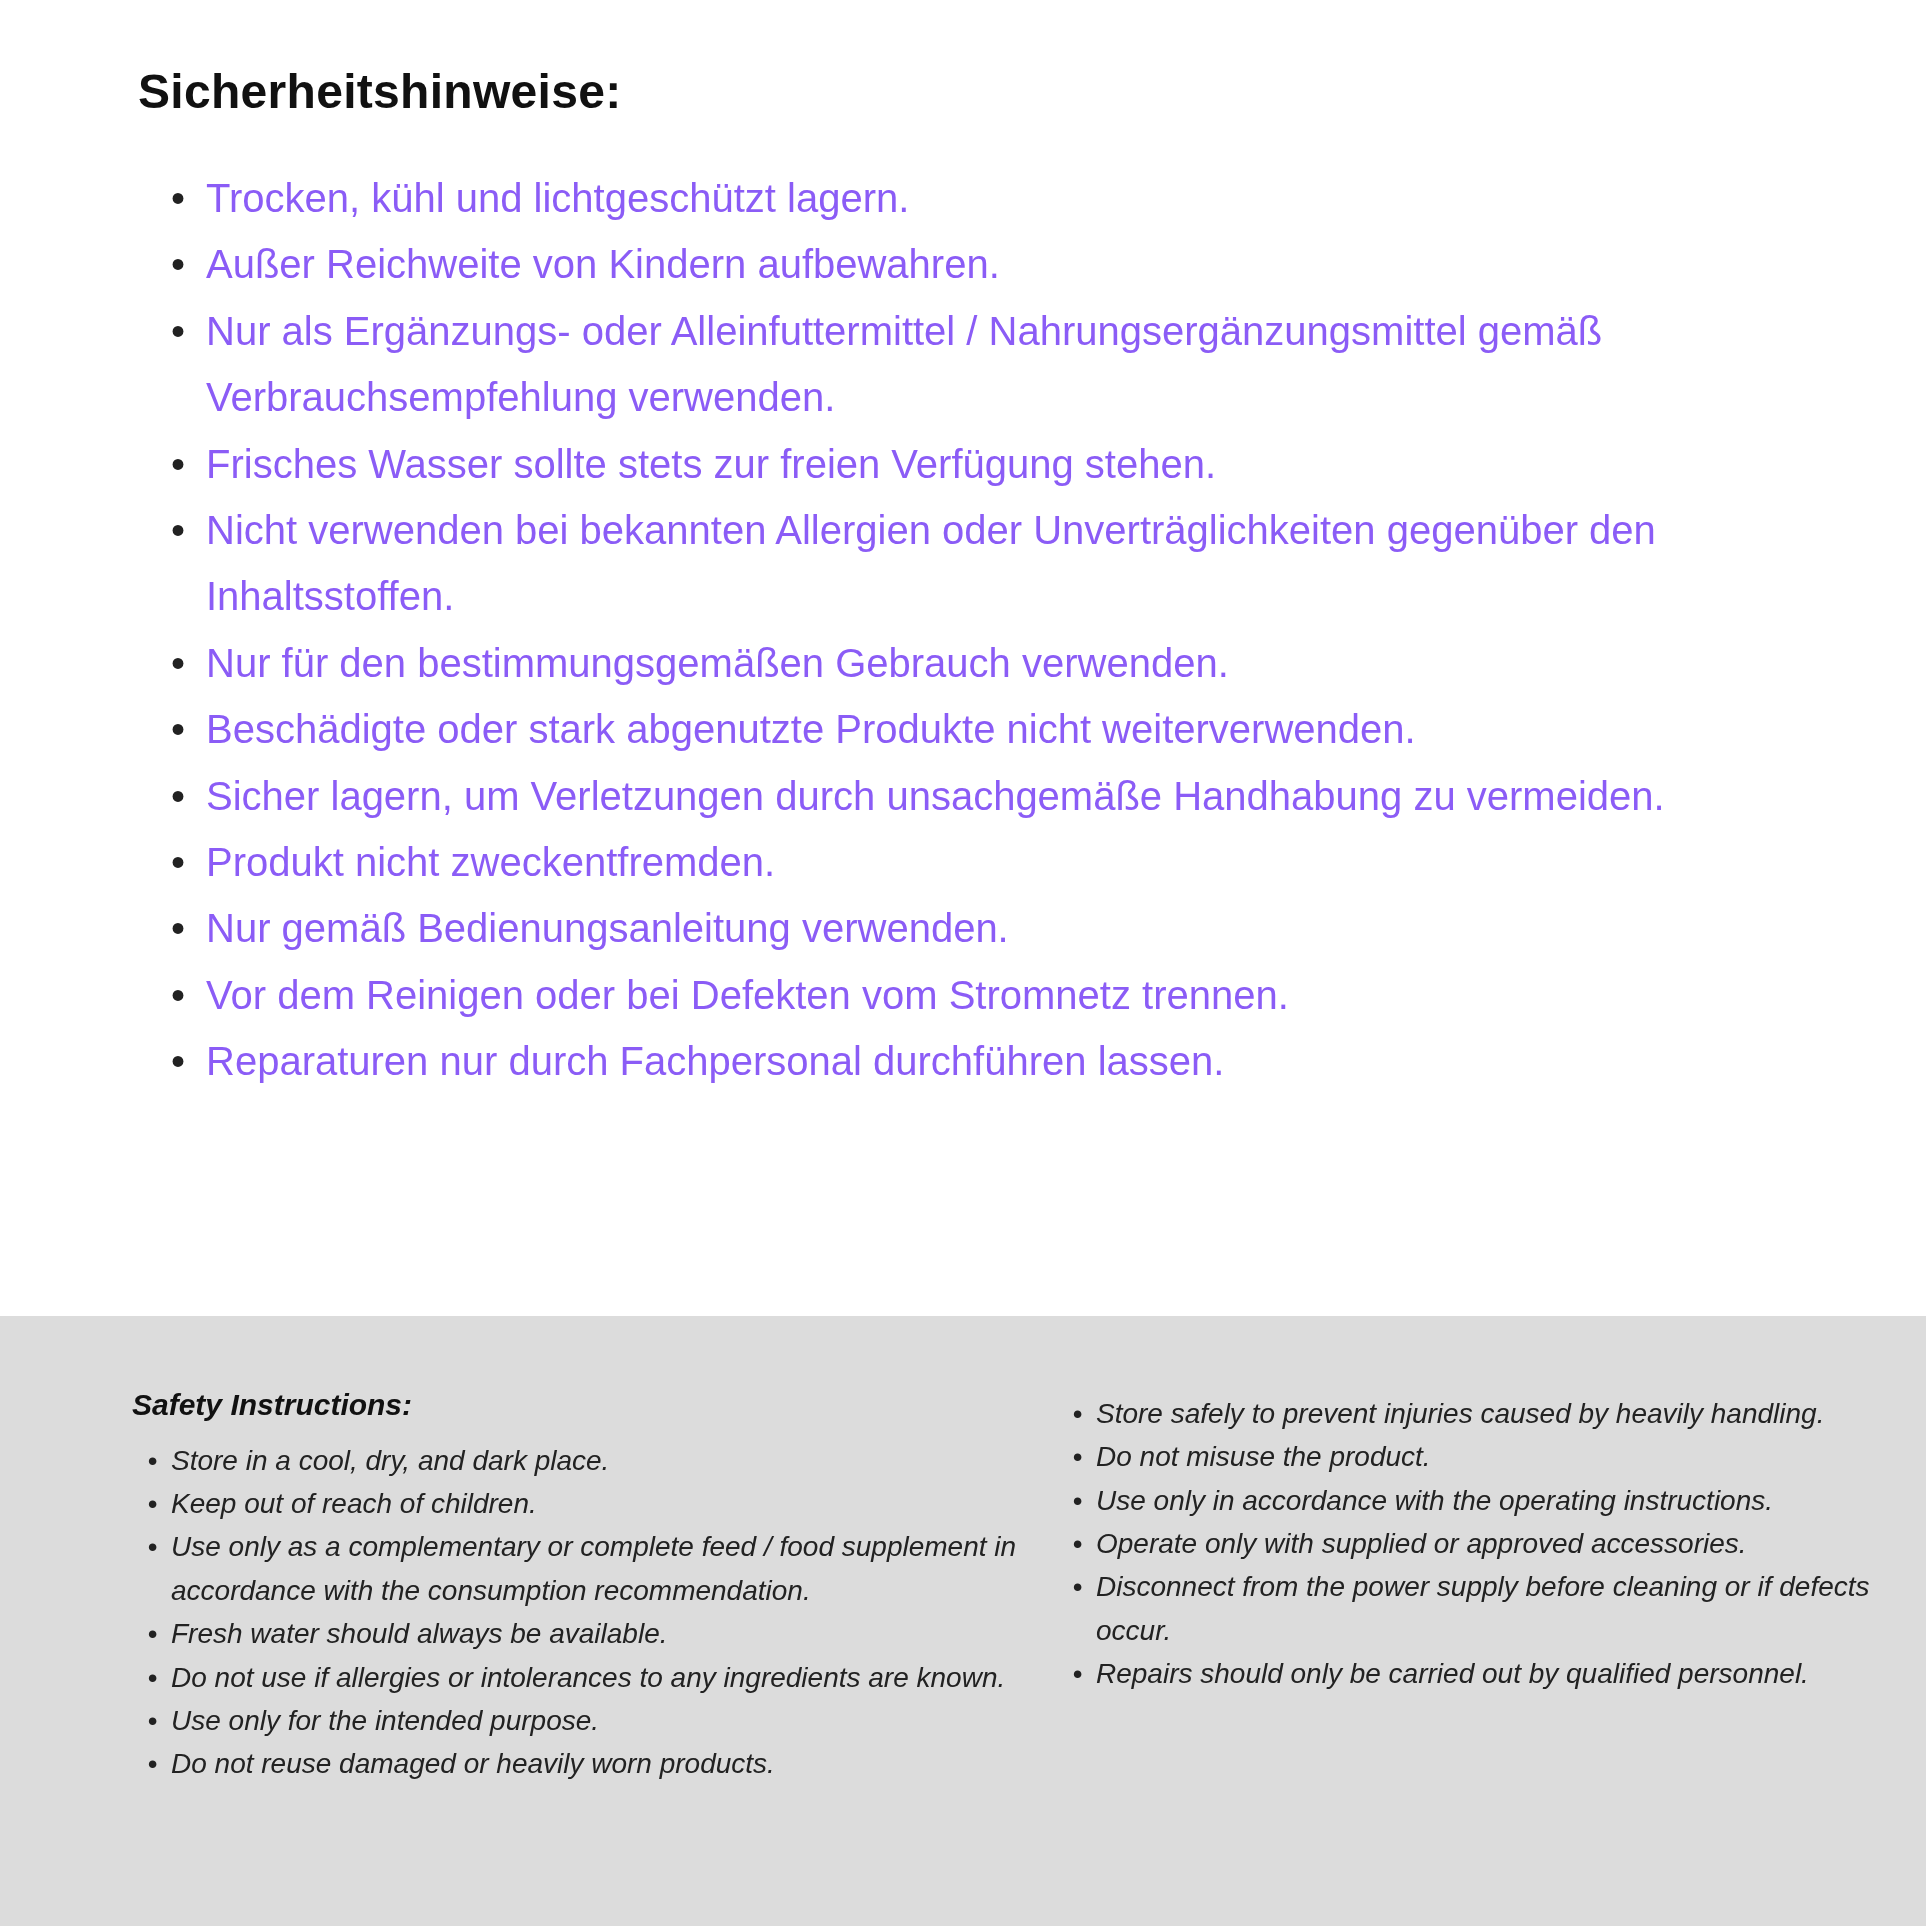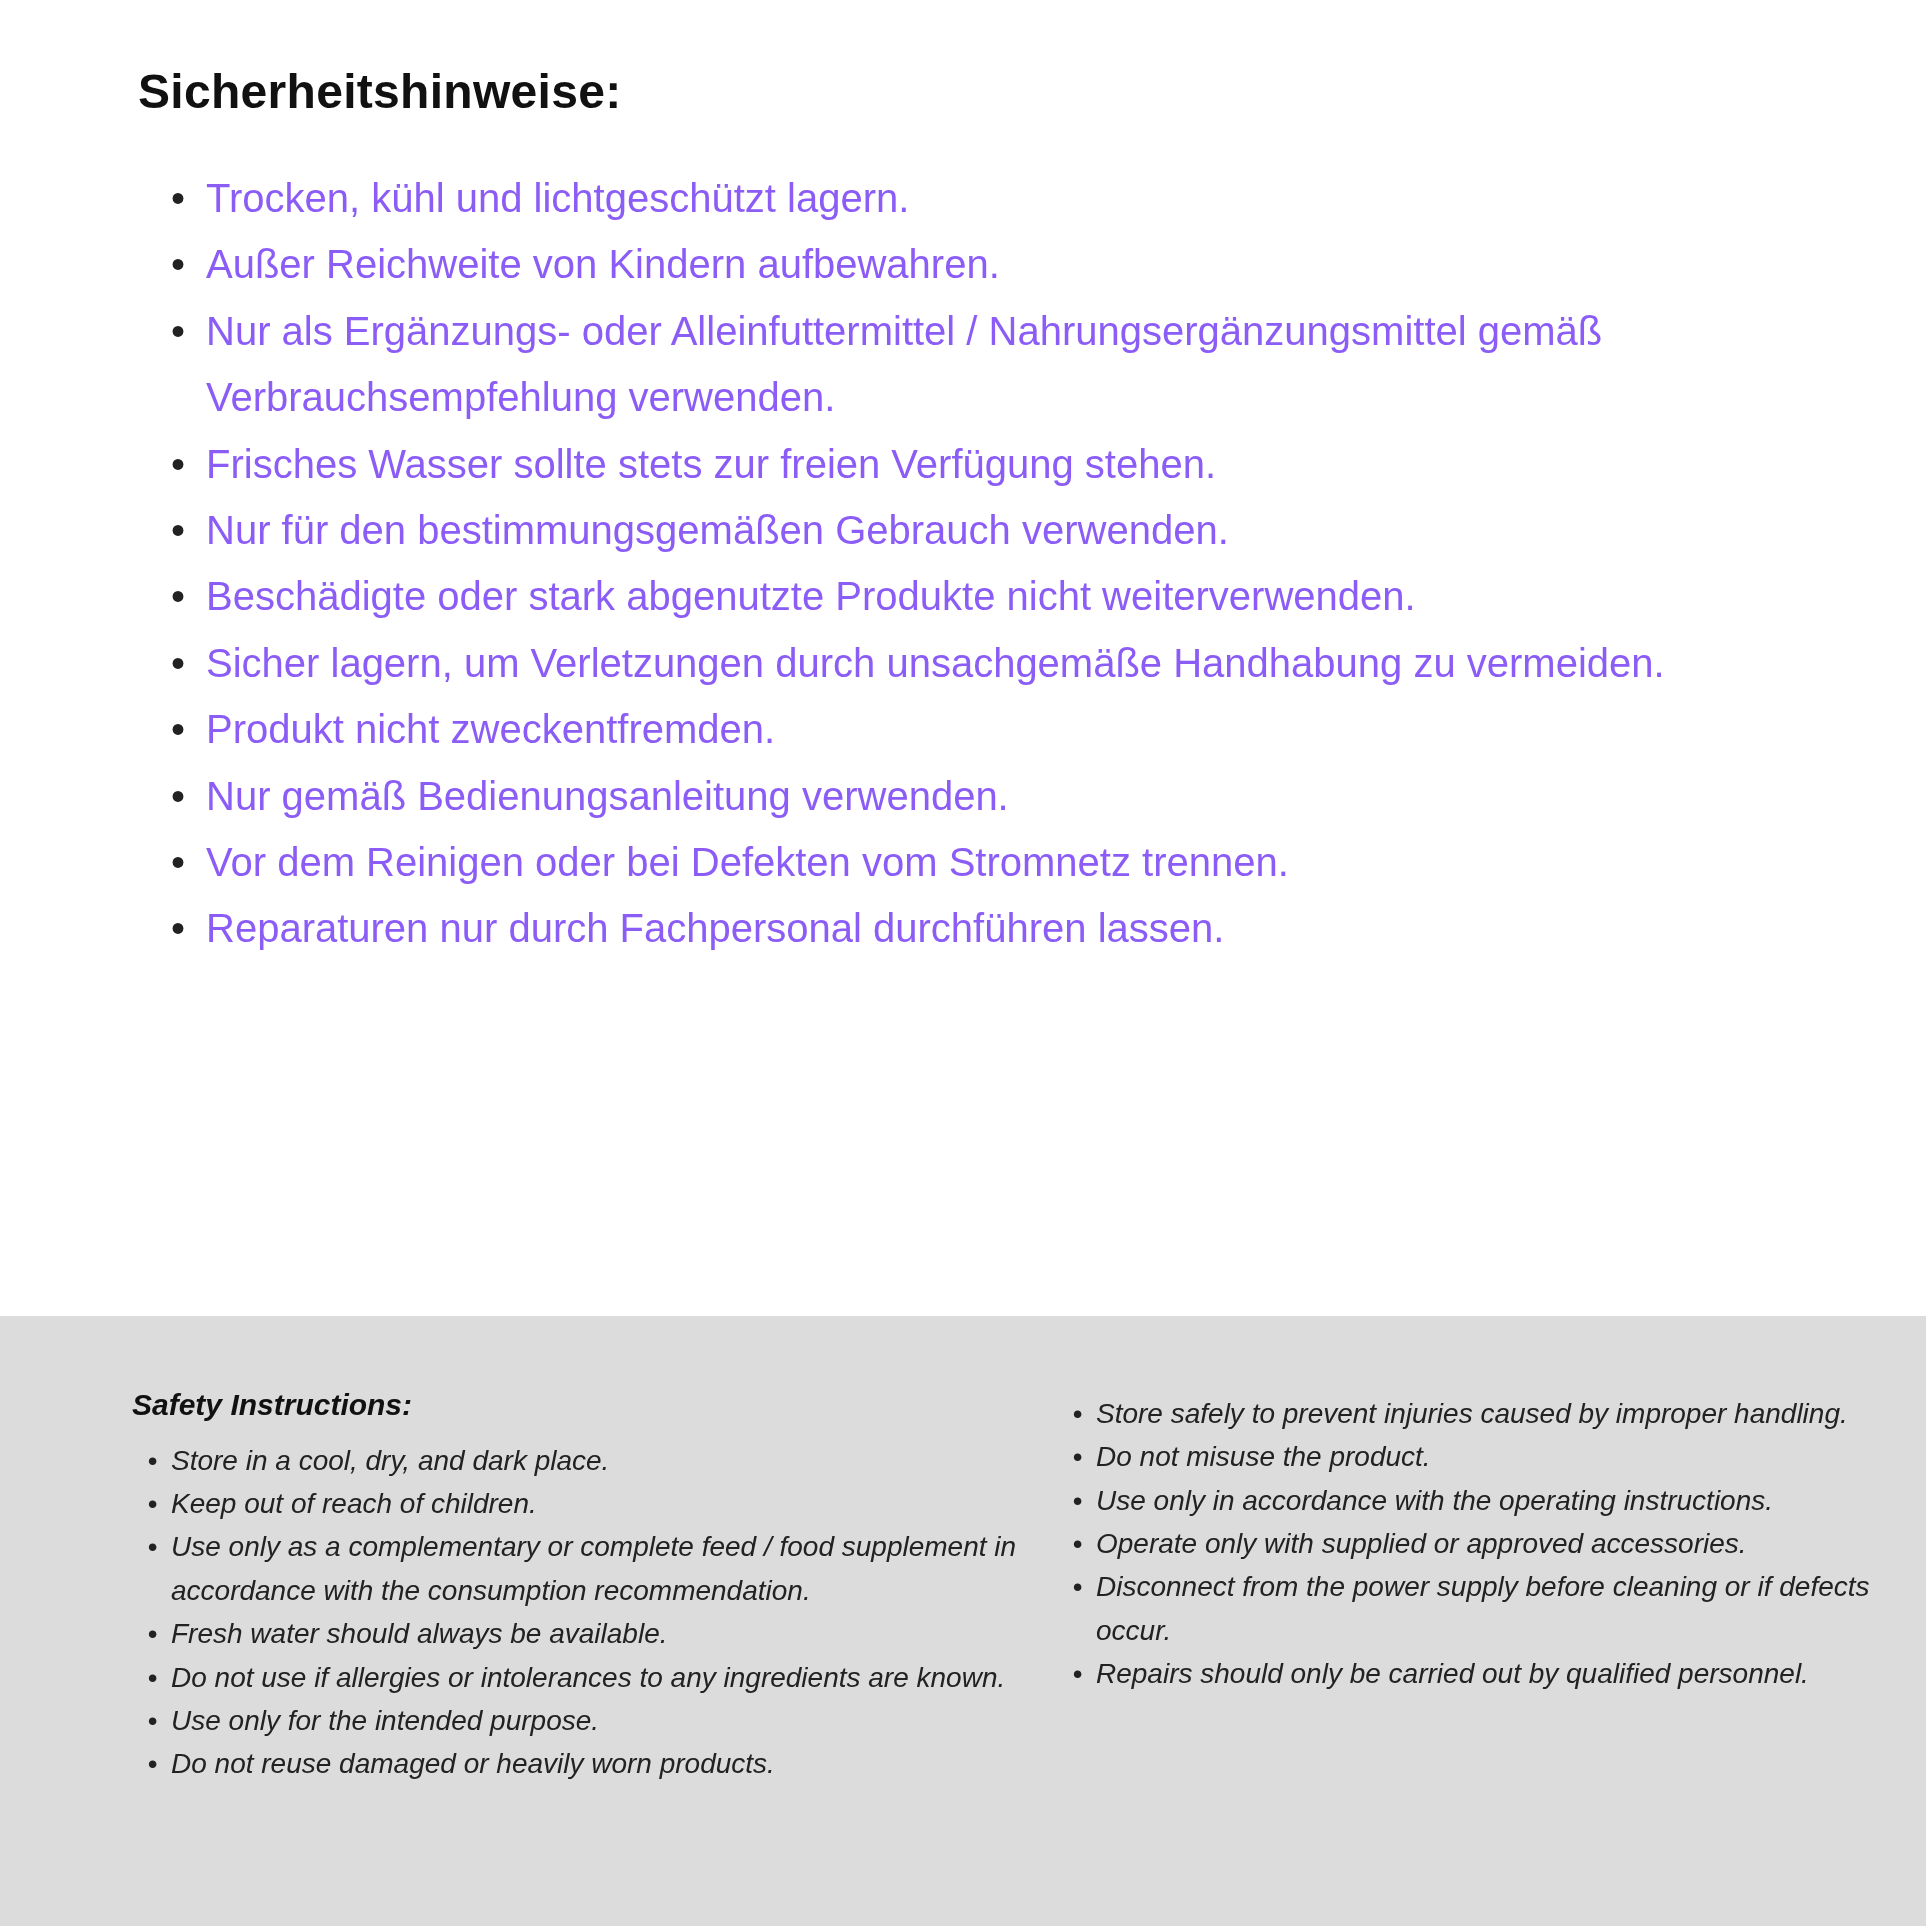--- a/index.html
+++ b/index.html
@@ -102,20 +102,21 @@
 
 <div class="page">
 
   <section class="german-section">
     <h1 class="german-title">Sicherheitshinweise:</h1>
     <ul class="german-list">
       <li>Trocken, kühl und lichtgeschützt lagern.</li>
       <li>Außer Reichweite von Kindern aufbewahren.</li>
       <li>Nur als Ergänzungs- oder Alleinfuttermittel / Nahrungsergänzungsmittel gemäß Verbrauchsempfehlung verwenden.</li>
       <li>Frisches Wasser sollte stets zur freien Verfügung stehen.</li>
+      <li>Nicht verwenden bei bekannten Allergien oder Unverträglichkeiten gegenüber den Inhaltsstoffen.</li>
       <li>Nur für den bestimmungsgemäßen Gebrauch verwenden.</li>
       <li>Beschädigte oder stark abgenutzte Produkte nicht weiterverwenden.</li>
       <li>Sicher lagern, um Verletzungen durch unsachgemäße Handhabung zu vermeiden.</li>
       <li>Produkt nicht zweckentfremden.</li>
       <li>Nur gemäß Bedienungsanleitung verwenden.</li>
       <li>Vor dem Reinigen oder bei Defekten vom Stromnetz trennen.</li>
       <li>Reparaturen nur durch Fachpersonal durchführen lassen.</li>
     </ul>
   </section>
 
@@ -127,21 +128,21 @@
         <li>Keep out of reach of children.</li>
         <li>Use only as a complementary or complete feed / food supplement in accordance with the consumption recommendation.</li>
         <li>Fresh water should always be available.</li>
         <li>Do not use if allergies or intolerances to any ingredients are known.</li>
         <li>Use only for the intended purpose.</li>
         <li>Do not reuse damaged or heavily worn products.</li>
       </ul>
     </div>
     <div class="col-right">
       <ul class="english-list">
-        <li>Store safely to prevent injuries caused by improper handling.</li>
+        <li>Store safely to prevent injuries caused by heavily handling.</li>
         <li>Do not misuse the product.</li>
         <li>Use only in accordance with the operating instructions.</li>
         <li>Operate only with supplied or approved accessories.</li>
         <li>Disconnect from the power supply before cleaning or if defects occur.</li>
         <li>Repairs should only be carried out by qualified personnel.</li>
       </ul>
     </div>
   </section>
 
 </div>

